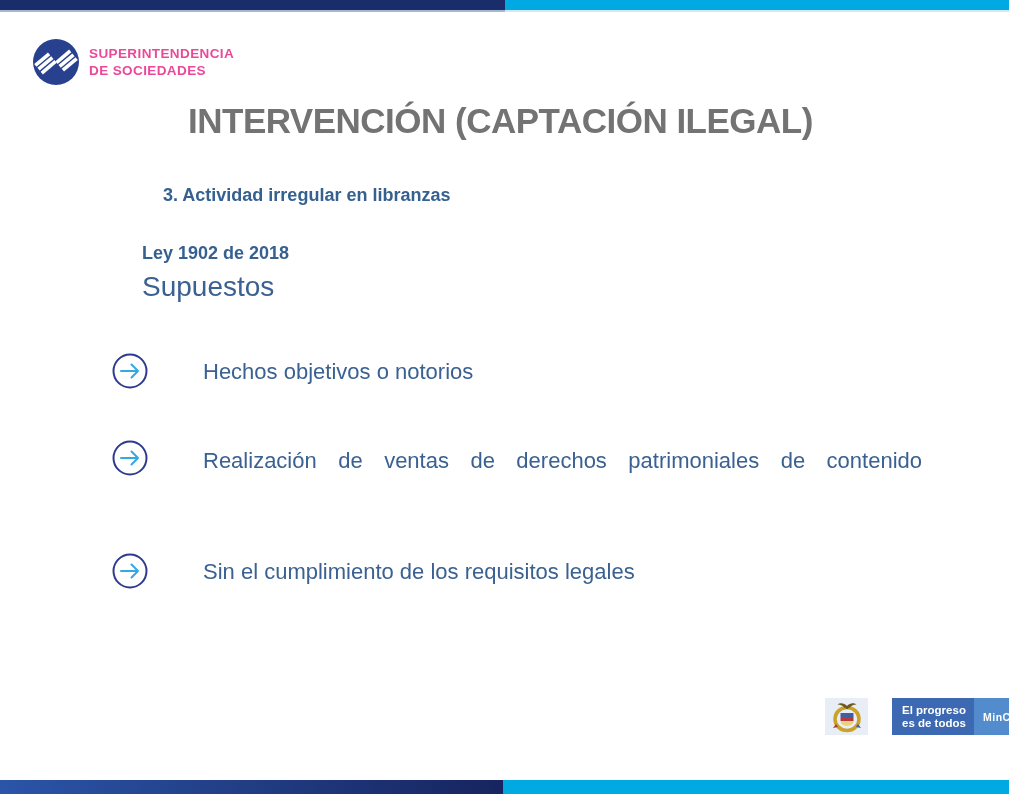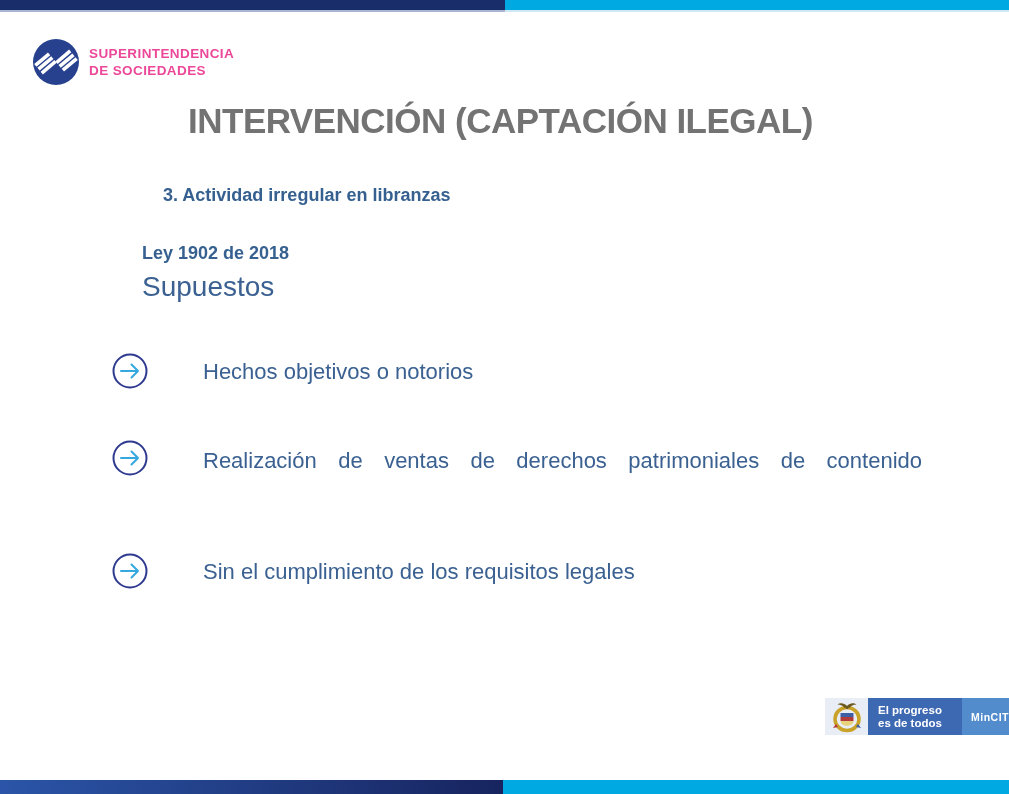--- a/index.html
+++ b/index.html
@@ -33,22 +33,22 @@
   .bullet{position:absolute;left:112px;width:810px;display:flex;align-items:flex-start;gap:11px;}
   .b1{top:353px;} .b2{top:440px;align-items:center;} .b3{top:553px;}
   .bullet-icon{width:36px;height:36px;flex:0 0 36px;margin-right:44px;display:block;}
   .bullet-text{width:730px;color:#3a6191;font-size:22px;line-height:29px;padding-top:4px;}
   .bline{display:block;text-align:left;}
   .jline{text-align:justify;text-align-last:justify;}
 
   
   .gov-badge{position:absolute;top:698px;left:825px;height:37px;display:flex;}
   .gb-arms{width:43px;height:37px;background:#e9eef6;display:flex;align-items:center;justify-content:center;}
-  .gb-slogan{width:94px;height:37px;background:#3d68b2;color:#ffffff;font-size:11.5px;font-weight:bold;
-    line-height:13px;display:flex;flex-direction:column;justify-content:center;padding-left:10px;box-sizing:border-box;}
+  .gb-slogan{width:82px;height:37px;background:#3d68b2;color:#ffffff;font-size:11.5px;font-weight:bold;
+    line-height:13px;display:flex;flex-direction:column;justify-content:center;padding-left:10px;box-sizing:border-box;margin-left:24px;}
   .gb-mincit{width:56px;height:37px;background:#528ccd;color:#ffffff;font-size:10.5px;font-weight:bold;
     letter-spacing:.5px;display:flex;align-items:center;justify-content:center;text-align:right;}
 
   
   .bottom-bar{position:absolute;bottom:0;left:0;width:1009px;height:14px;display:flex;}
   .bottom-bar .seg-grad{width:503px;height:14px;background:linear-gradient(to right,#2b55a8,#17245f);}
   .bottom-bar .seg-cyan{flex:1;height:14px;background:#00a9e1;}
 </style>
 </head>
 <body>

